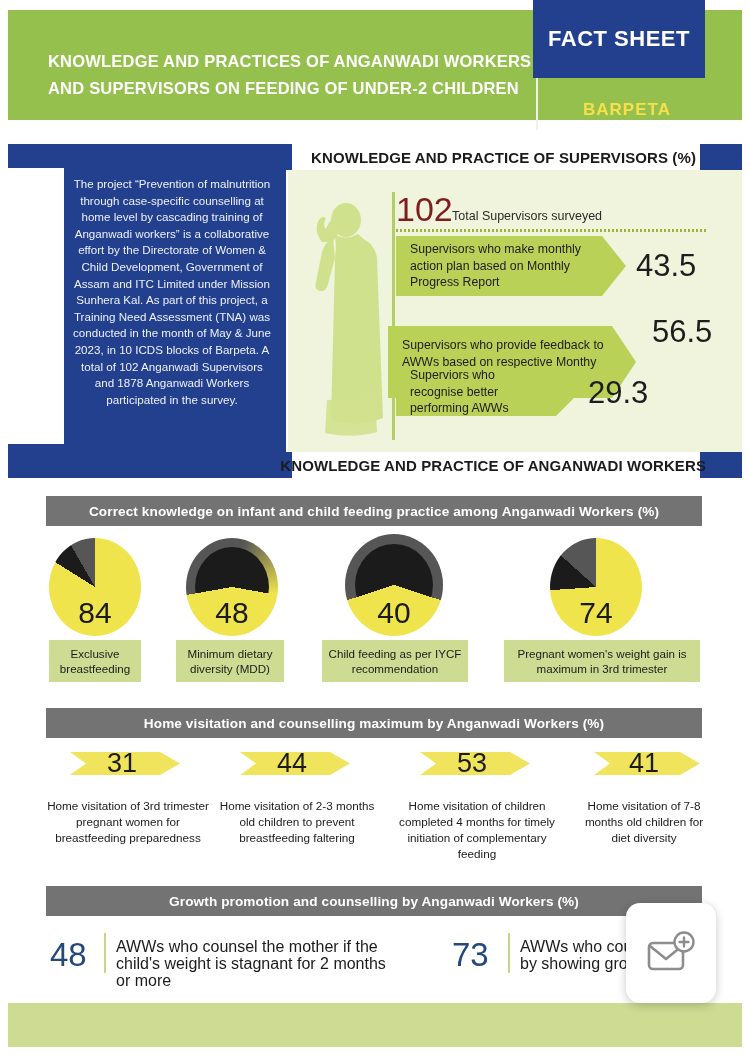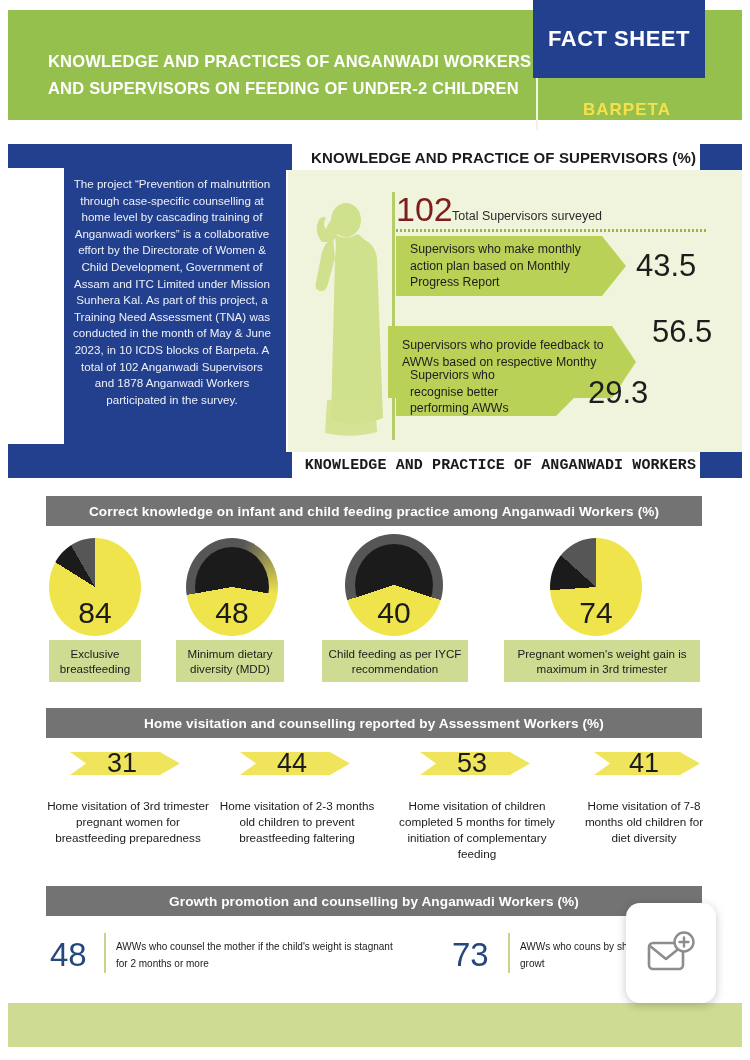--- a/index.html
+++ b/index.html
@@ -176,21 +176,21 @@
   
   .gs-num {
     position: absolute;
     color: #24487c; font-size: 33px; line-height: 33px;
   }
   .gs-div {
     position: absolute; width: 2px; height: 40px; background: #c3d68c;
   }
   .gs-text {
     position: absolute;
-    color: #1b1b1b; font-size: 10px; line-height: 17px;
+    color: #1b1b1b; font-size: 16px; line-height: 17px;
   }
 
   .footer-strip {
     position: absolute; left: 8px; top: 1003px;
     width: 734px; height: 44px;
     background: #cddb93;
   }
 
   
   .fab {
@@ -258,21 +258,21 @@
   <div class="chev-val" style="left:652px; top:316px;">56.5</div>
 
   <div class="chev" style="left:396px; top:368px; width:184px; height:48px;">
     <div class="chev-text">Superviors who recognise better performing AWWs</div>
   </div>
   <div class="chev-val" style="left:588px; top:377px;">29.3</div>
 
   <div class="sec-bar" style="left:8px; top:452px; width:734px;">
     <div class="navy-left" style="width:284px;"></div>
     <div class="navy-right"></div>
-    <div class="sec-text" style="right:46px; left:300px;font-family:Liberation Mono, monospace;">KNOWLEDGE AND PRACTICE OF ANGANWADI WORKERS</div>
+    <div class="sec-text" style="right:36px; left:300px;">KNOWLEDGE AND PRACTICE OF ANGANWADI WORKERS</div>
   </div>
 
   <div class="banner" style="left:46px; top:496px; width:656px; height:30px;">Correct knowledge on infant and child feeding practice among Anganwadi Workers (%)</div>
 
   <div class="pie-wrap" style="left:49px; top:538px;">
     <div class="pie" style="background: conic-gradient(#f0e44c 0deg 302deg, #1b1b1b 302deg 330deg, #565656 330deg 360deg);">
       <div class="pie-val">84</div>
     </div>
   </div>
   <div class="pie-label" style="left:49px; top:640px; width:92px; height:42px;">Exclusive breastfeeding</div>
@@ -297,36 +297,36 @@
   </div>
   <div class="pie-label" style="left:322px; top:640px; width:146px; height:42px;">Child feeding as per IYCF recommendation</div>
 
   <div class="pie-wrap" style="left:550px; top:538px;">
     <div class="pie" style="background: conic-gradient(#f0e44c 0deg 266deg, #1b1b1b 266deg 312deg, #565656 312deg 360deg);">
       <div class="pie-val">74</div>
     </div>
   </div>
   <div class="pie-label" style="left:504px; top:640px; width:196px; height:42px;">Pregnant women's weight gain is maximum in 3rd trimester</div>
 
-  <div class="banner" style="left:46px; top:708px; width:656px; height:30px;">Home visitation and counselling reported by Assessment Workers (%)</div>
+  <div class="banner" style="left:46px; top:708px; width:656px; height:30px;">Home visitation and counselling maximum by Anganwadi Workers (%)</div>
 
   <div class="hv-chev" style="left:70px; top:752px; width:110px;">
     <span class="hv-val">31</span>
   </div>
   <div class="hv-label" style="left:40px; top:798px; width:176px;">Home visitation of 3rd trimester pregnant women for breastfeeding preparedness</div>
 
   <div class="hv-chev" style="left:240px; top:752px; width:110px;">
     <span class="hv-val">44</span>
   </div>
   <div class="hv-label" style="left:218px; top:798px; width:158px;">Home visitation of 2-3 months old children to prevent breastfeeding faltering</div>
 
   <div class="hv-chev" style="left:420px; top:752px; width:110px;">
     <span class="hv-val">53</span>
   </div>
-  <div class="hv-label" style="left:388px; top:798px; width:178px;">Home visitation of children completed 5 months for timely initiation of complementary feeding</div>
+  <div class="hv-label" style="left:388px; top:798px; width:178px;">Home visitation of children completed 4 months for timely initiation of complementary feeding</div>
 
   <div class="hv-chev" style="left:594px; top:752px; width:106px;">
     <span class="hv-val">41</span>
   </div>
   <div class="hv-label" style="left:578px; top:798px; width:132px;">Home visitation of 7-8 months old children for diet diversity</div>
 
   <div class="banner" style="left:46px; top:886px; width:656px; height:30px;">Growth promotion and counselling by Anganwadi Workers (%)</div>
 
   <div class="gs-num" style="left:50px; top:938px;">48</div>
   <div class="gs-div" style="left:104px; top:933px;"></div>

